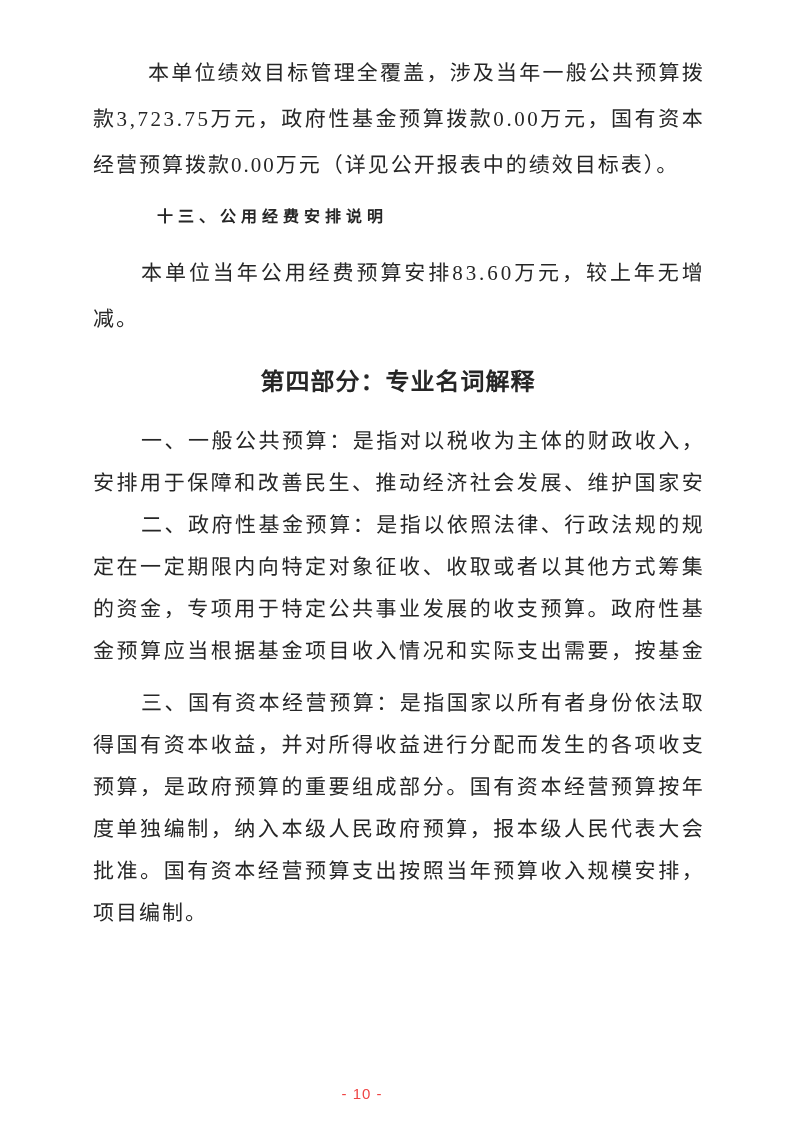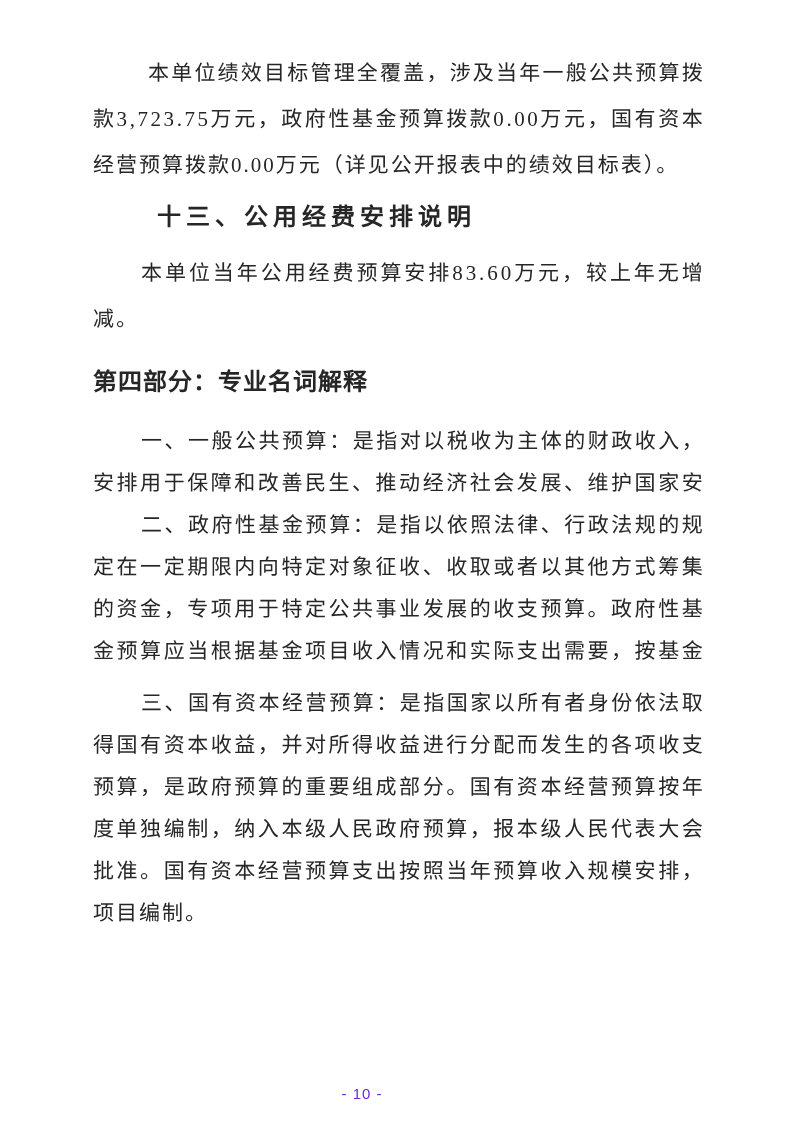--- a/index.html
+++ b/index.html
@@ -38,47 +38,48 @@
   }
   .indent { padding-left: 48px; }
   .indent-wide { padding-left: 55px; }
   .h-sub {
     margin-top: 6px;
     height: 46px;
     line-height: 46px;
     padding-left: 64px;
     font-family: "Liberation Sans", "DejaVu Sans", sans-serif;
     font-weight: bold;
-    font-size: 24px;
+    font-size: 16px;
     letter-spacing: 5px;
     white-space: nowrap;
   }
   .p-gap { margin-top: 10px; }
   .h-part {
     margin-top: 16px;
     height: 48px;
     line-height: 48px;
+    text-align: center;
     font-family: "Liberation Sans", "DejaVu Sans", sans-serif;
     font-weight: bold;
     font-size: 24px;
     letter-spacing: 1px;
     white-space: nowrap;
   }
   .d-first { margin-top: 14px; }
   .d-gap { margin-top: 10px; }
   .page-num {
     position: absolute;
     top: 1085px;
     left: 323px;
     width: 78px;
     text-align: center;
     font-family: "Liberation Sans", "DejaVu Sans", sans-serif;
     font-size: 15px;
     letter-spacing: 1px;
-    color: #6d28d9;
+    color: #ef4444;
   }
 </style>
 </head>
 <body>
 
 <div class="page">
   <div class="content">
 
     <div class="s1">
       <div class="line j indent-wide">

